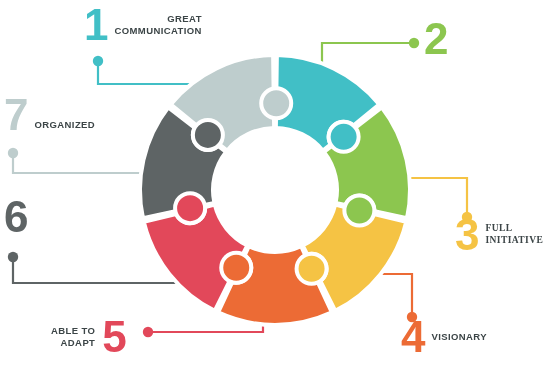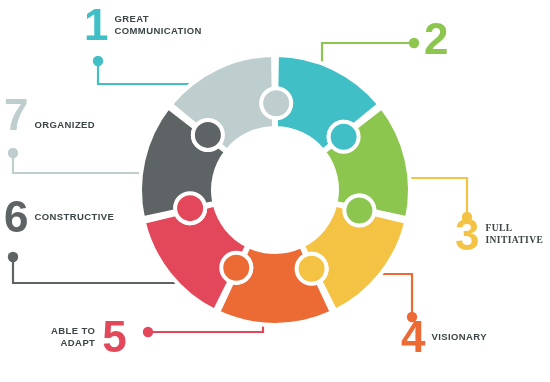--- a/index.html
+++ b/index.html
@@ -106,21 +106,21 @@
       <circle cx="359.3653026660884" cy="210.49897817110158" r="15" fill="#8CC64F" stroke="#ffffff" stroke-width="4"></circle>
       <circle cx="311.5735703729494" cy="268.740627062368" r="15" fill="#F5C344" stroke="#ffffff" stroke-width="4"></circle>
       <circle cx="236.24212177035685" cy="267.6887332573788" r="15" fill="#EC6B35" stroke="#ffffff" stroke-width="4"></circle>
       <circle cx="190.09522503384125" cy="208.1353684259775" r="15" fill="#E2485A" stroke="#ffffff" stroke-width="4"></circle>
       <circle cx="207.8833874310779" cy="134.92666055818657" r="15" fill="#5E6465" stroke="#ffffff" stroke-width="4"></circle>
       <circle cx="275" cy="190" r="62" fill="#ffffff"></circle>
     </svg>
 
   <div class="callout cal-nl" id="cal1">
     <span class="num" style="color: rgb(65, 191, 198);">1</span>
-    <span class="txt" style="color: rgb(60, 69, 71);">
+    <span class="txt" style="color: rgb(60, 69, 71); text-align: right;">
       <span>GREAT</span><br>
       <span>COMMUNICATION</span>
     </span>
   </div>
 
   <div class="callout cal-nl" id="cal2">
     <span class="num" style="color: rgb(140, 198, 79);">2</span>
   </div>
 
   <div class="callout cal-nl" id="cal3">
@@ -141,23 +141,20 @@
   <div class="callout cal-nr" id="cal5">
     <span class="txt" style="color: rgb(60, 69, 71);">
       <span>ABLE TO</span><br>
       <span>ADAPT</span>
     </span>
     <span class="num" style="color: rgb(226, 72, 90);">5</span>
   </div>
 
   <div class="callout cal-nl" id="cal6">
     <span class="num" style="color: rgb(94, 100, 101);">6</span>
-    <span class="txt" style="color: rgb(60, 69, 71);">
-      <span>CONSTRUCTIVE</span>
-    </span>
   </div>
 
   <div class="callout cal-nl" id="cal7">
     <span class="num" style="color: rgb(190, 205, 205);">7</span>
     <span class="txt" style="color: rgb(60, 69, 71); margin-top: 20px;">
       <span>ORGANIZED</span>
     </span>
   </div>
 
 </div>

